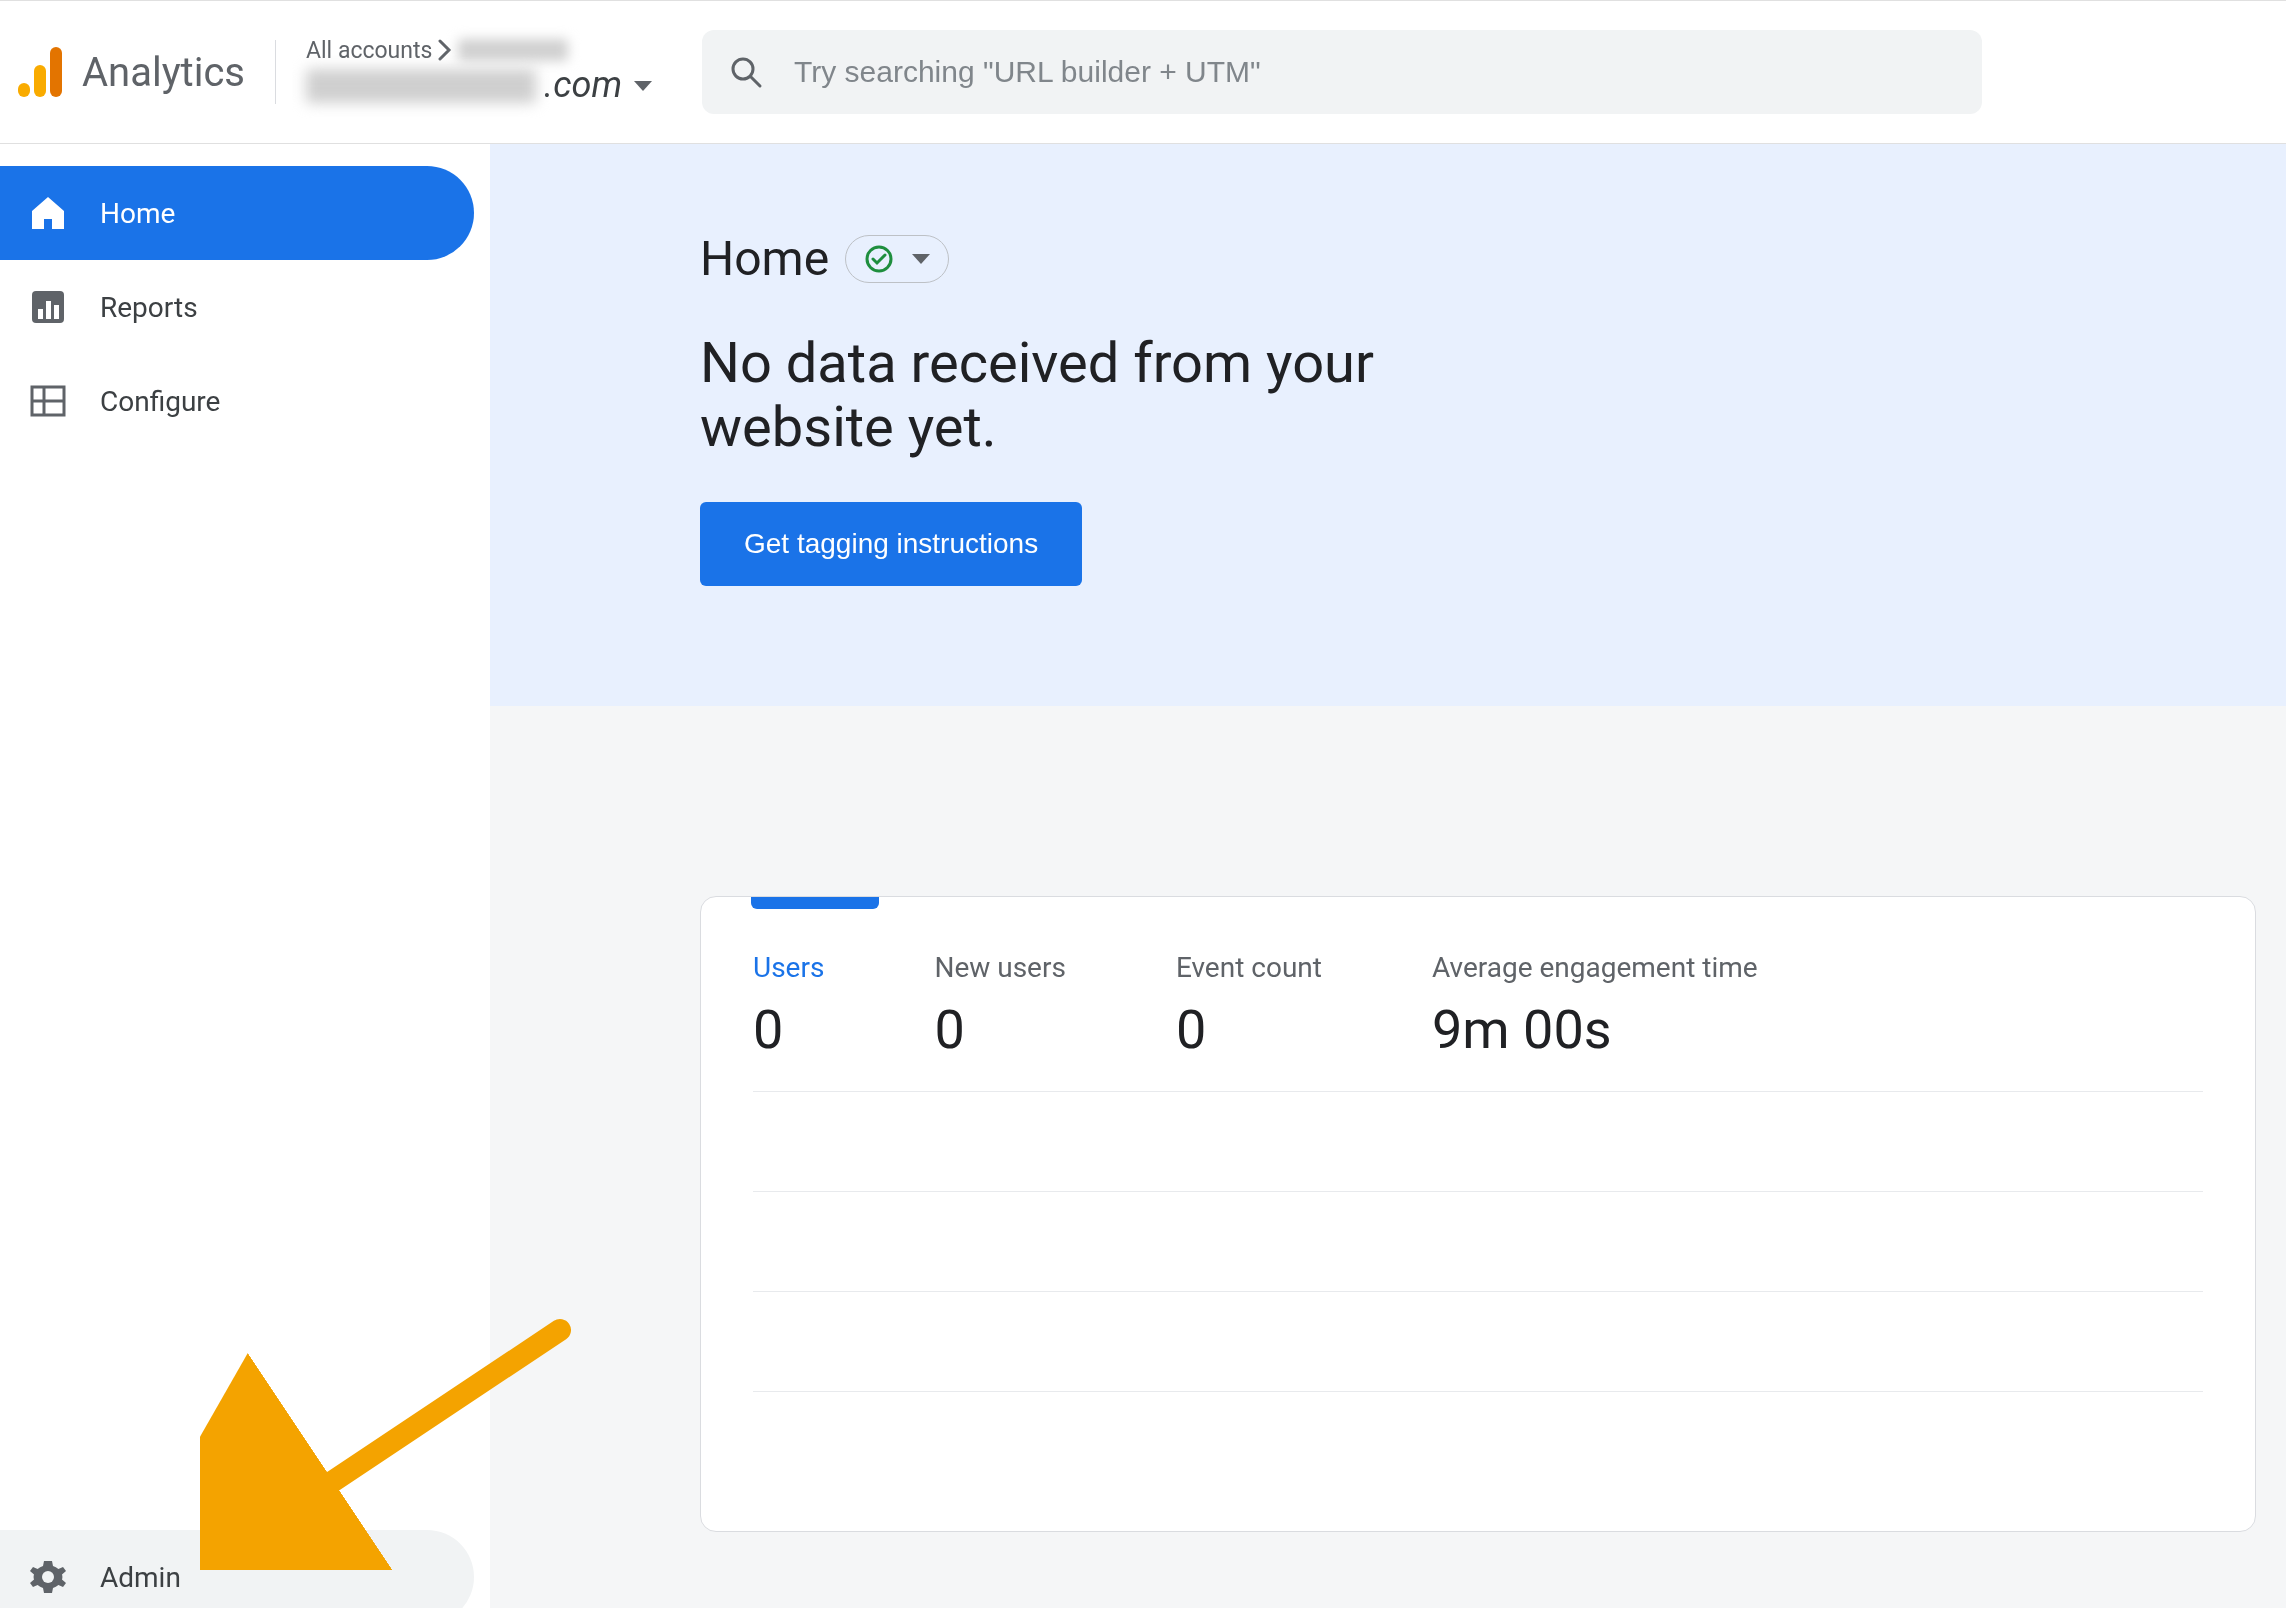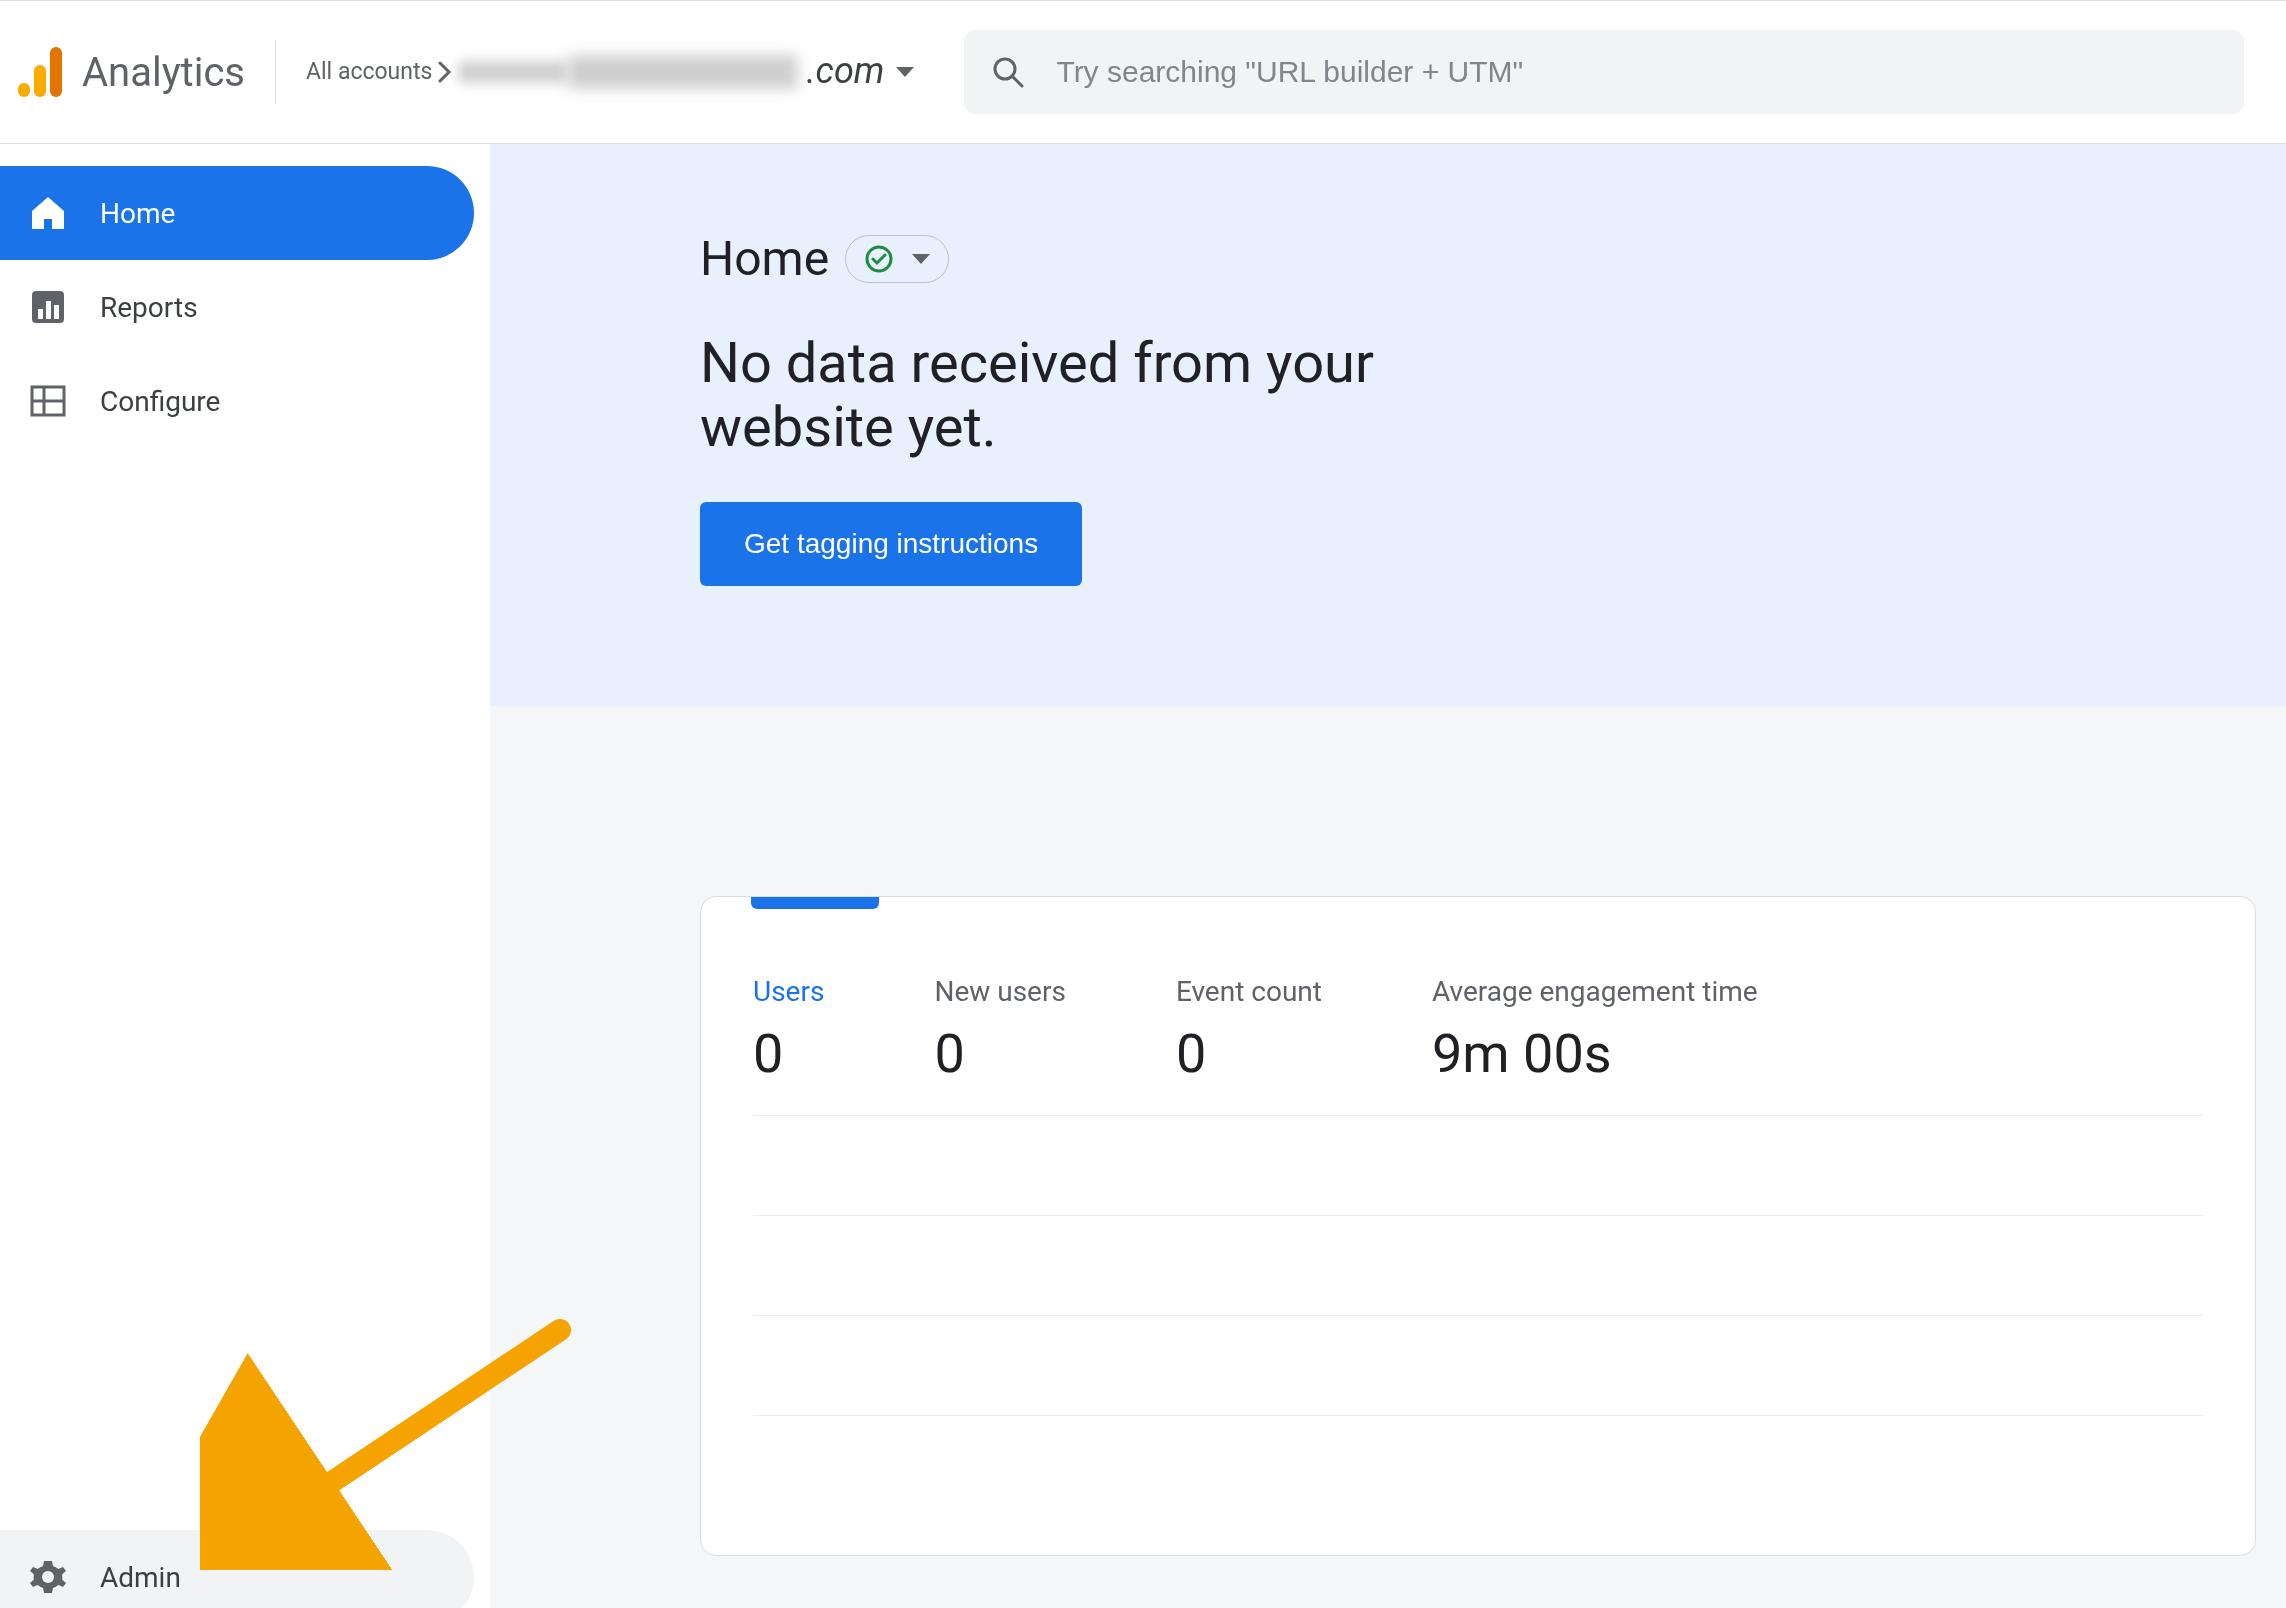--- a/index.html
+++ b/index.html
@@ -34,21 +34,21 @@
     font-weight: 400;
   }
   .vert-divider {
     width: 1px;
     height: 64px;
     background: #dadce0;
     margin: 0 30px;
   }
   .account-picker {
     display: flex;
-    flex-direction: row;
+    flex-direction: column;
     justify-content: center;
     line-height: 1.2;
   }
   .breadcrumb-top {
     display: flex;
     align-items: center;
     gap: 6px;
     font-size: 23px;
     color: #5f6368;
   }
@@ -232,21 +232,21 @@
     border-bottom-left-radius: 6px;
     border-bottom-right-radius: 6px;
     margin-left: 50px;
   }
   .metrics-row {
     display: flex;
     gap: 110px;
     padding: 42px 52px 30px;
   }
   .metric { display:flex; flex-direction:column; }
-  .metric-label { font-size: 28px; color: #5f6368; margin-top: 24px; }
+  .metric-label { font-size: 28px; color: #5f6368; }
   .metric.active .metric-label { color: #1a73e8; }
   .metric-value { font-size: 54px; color: #202124; margin-top: 14px; font-weight:400; }
   .grid-lines {
     padding: 0 52px 40px;
   }
   .gl { border-top: 1px solid #e8eaed; height: 100px; }
 
   
   .arrow-annotation {
     position: absolute;

